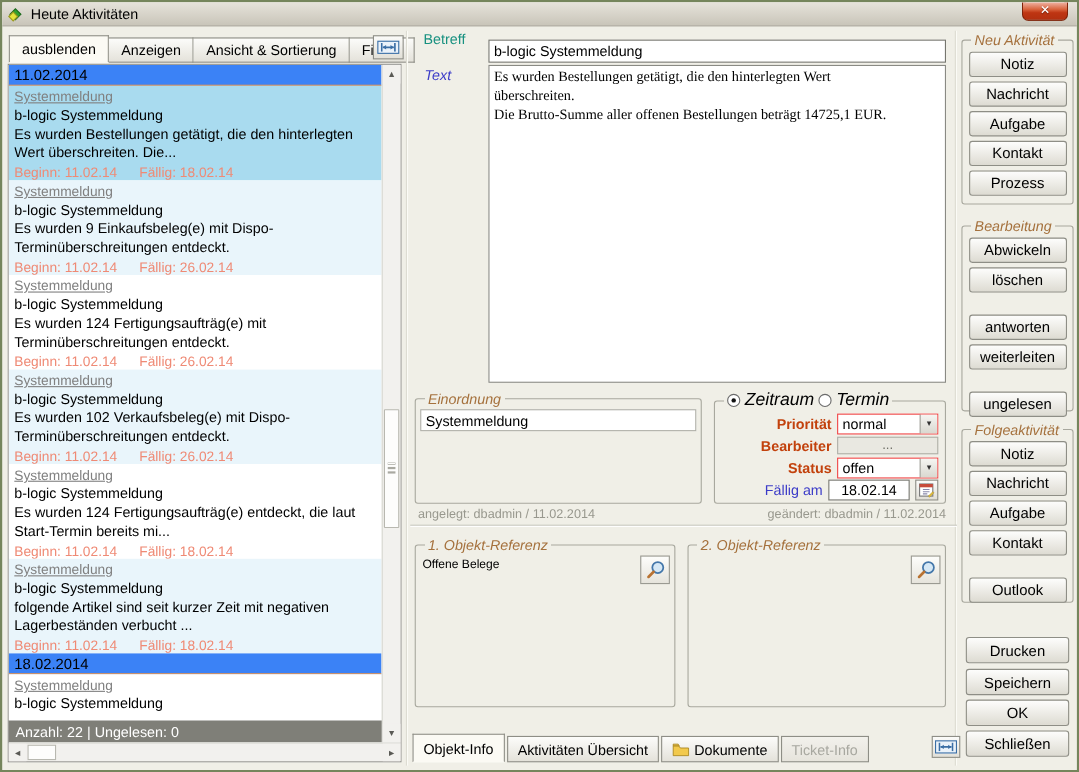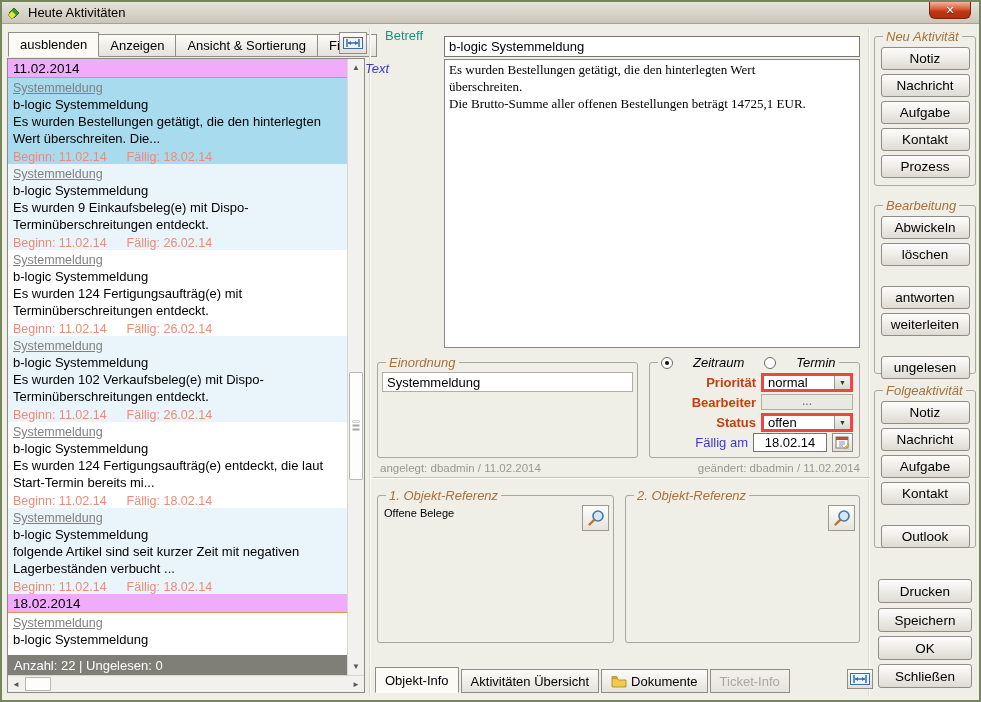--- a/index.html
+++ b/index.html
@@ -23,21 +23,21 @@
     background:linear-gradient(#FCFCFA,#E4E2DA);border:1px solid #8E8E86;border-left:none;color:#000;}
   .ttab:first-child{border-left:1px solid #8E8E86;}
   .ttab.active{height:25px;background:#FBFAF4;border-bottom:1px solid #FBFAF4;font-size:13px;}
   .mini-btn{position:absolute;width:28px;height:22px;background:linear-gradient(#FBFBF9,#E2E0D8);
     border:1px solid #8E8E86;display:flex;align-items:center;justify-content:center;cursor:pointer;}
   .mini-inner{border:1px solid #3A6EA5;background:#EAF2FA;padding:1px 2px;display:flex;align-items:center;}
   
   .listframe{position:absolute;left:5px;top:56px;width:358px;height:635px;
     border:1px solid #8A8A84;background:#fff;}
   .listbody{position:absolute;left:0;top:0;right:17px;bottom:37px;overflow:hidden;background:#fff;}
-  .dhead{height:19px;line-height:19px;background:#f0abfc;color:#000;font-size:13.5px;padding-left:5px;border-bottom:1px solid #E8944E;}
+  .dhead{height:19px;line-height:19px;background:#3b82f6;color:#000;font-size:13.5px;padding-left:5px;border-bottom:1px solid #E8944E;}
   .entry{height:86px;padding:2px 5px 0;overflow:hidden;background:#fff;cursor:pointer;}
   .entry.alt{background:#E9F5FB;}
   .entry.sel{background:#A9DBEF;}
   .entry.partial{height:42px;}
   .cat{font-size:12.5px;color:#808080;text-decoration:underline;line-height:16px;}
   .etitle{font-size:13px;color:#000;line-height:17px;}
   .ebody{font-size:13px;color:#000;line-height:17px;max-height:34px;overflow:hidden;}
   .edates{font-size:12.5px;color:#EF8A75;margin-top:3px;}
   .edates .d2{margin-left:20px;}
   
@@ -55,27 +55,27 @@
   
   .lbl-teal{position:absolute;font-size:13px;color:#189180;}
   .lbl-blue{position:absolute;font-size:13px;color:#3B3BC8;}
   .lbl-blue.it{font-style:italic;}
   .tinput{position:absolute;border:1px solid #76766E;background:#fff;font-size:13px;padding:1px 4px;color:#000;}
   textarea.tarea{position:absolute;border:1px solid #8A8A84;background:#fff;font-size:13px;
     line-height:17px;padding:1px 4px;resize:none;overflow:hidden;color:#000;}
   fieldset.grp{position:absolute;border:1px solid #A8A89E;border-radius:3px;margin:0;padding:2px 4px;background:transparent;}
   fieldset.grp legend{font-size:13px;font-style:italic;color:#A5713D;padding:0 3px;margin-left:4px;}
   .flat-input{border:1px solid #AFAFA7;background:#fff;font-size:13px;padding:1px 4px;width:100%;height:20px;color:#000;}
-  .zlegend{display:flex;align-items:center;gap:20px;font-size:13px;font-style:italic;color:#000;}
+  .zlegend{display:flex;align-items:center;gap:4px;font-size:16px;font-style:italic;color:#000;}
   .radio{width:12px;height:12px;border-radius:50%;border:1px solid #6B6B6B;background:#fff;position:relative;display:inline-block;}
   .radio.on::after{content:"";position:absolute;left:3px;top:3px;width:4px;height:4px;border-radius:50%;background:#111;}
   .zrow{display:flex;justify-content:flex-end;align-items:center;gap:5px;height:20px;margin-right:2px;}
   .zlab-teal{font-size:13px;color:#c2410c;font-weight:bold;}
   .zlab-blue{font-size:13px;color:#3B3BC8;}
-  .combo{width:92px;height:19px;border:3px solid #ef4444;background:#fff;display:flex;align-items:center;cursor:pointer;}
+  .combo{width:92px;height:19px;border:1px solid #ef4444;background:#fff;display:flex;align-items:center;cursor:pointer;}
   .combo .cval{flex:1;font-size:13px;padding-left:4px;color:#000;}
   .combo .carr{width:16px;height:100%;border-left:1px solid #9A9A92;background:linear-gradient(#F5F5F2,#D9D8D0);
     display:flex;align-items:center;justify-content:center;font-size:7px;color:#333;}
   .dots-btn{width:92px;height:16px;border:1px solid #AFAFA7;background:#E9E8E1;color:#6E6E66;
     font-size:12px;line-height:12px;text-align:center;cursor:pointer;}
   .date-input{width:74px;height:19px;border:1px solid #76766E;background:#fff;font-size:13px;text-align:center;color:#000;}
   .cal-btn{width:21px;height:19px;border:1px solid #8E8E86;background:linear-gradient(#FBFBF9,#E0DED6);
     display:flex;align-items:center;justify-content:center;cursor:pointer;}
   .metaline{position:absolute;display:flex;justify-content:space-between;font-size:11.5px;color:#98988E;}
   .sepline{position:absolute;height:0;border-top:1px solid #C2C2B8;border-bottom:1px solid #FFFFFF;}
@@ -216,21 +216,21 @@
       <div class="sarrow" style="left:auto;right:0;top:0;height:16px;">►</div>
     </div>
   </div>
 
   <div class="vdivider" style="left:367px;"></div>
   <div class="vdivider" style="left:866px;"></div>
 
   <span class="lbl-teal" style="left:383px;top:26px;">Betreff</span>
   <input class="tinput" style="left: 442px; top: 34px; width: 416px; height: 21px;" value="b-logic Systemmeldung">
 
-  <span class="lbl-blue it" style="left:363px;top:59px;text-align:right;">Text</span>
+  <span class="lbl-blue it" style="left:384px;top:59px;text-align:right;">Text</span>
   <textarea class="tarea" style="left: 442px; top: 57px; width: 416px; height: 289px; font-family: Liberation Serif, serif;">Es wurden Bestellungen getätigt, die den hinterlegten Wert
 überschreiten.
 Die Brutto-Summe aller offenen Bestellungen beträgt 14725,1 EUR.</textarea>
 
   <fieldset class="grp" style="left:375px;top:353px;width:261px;height:103px;">
     <legend>Einordnung</legend>
     <input class="flat-input" value="Systemmeldung" style="">
   </fieldset>
 
   <fieldset class="grp" style="left:647px;top:353px;width:211px;height:103px;">

